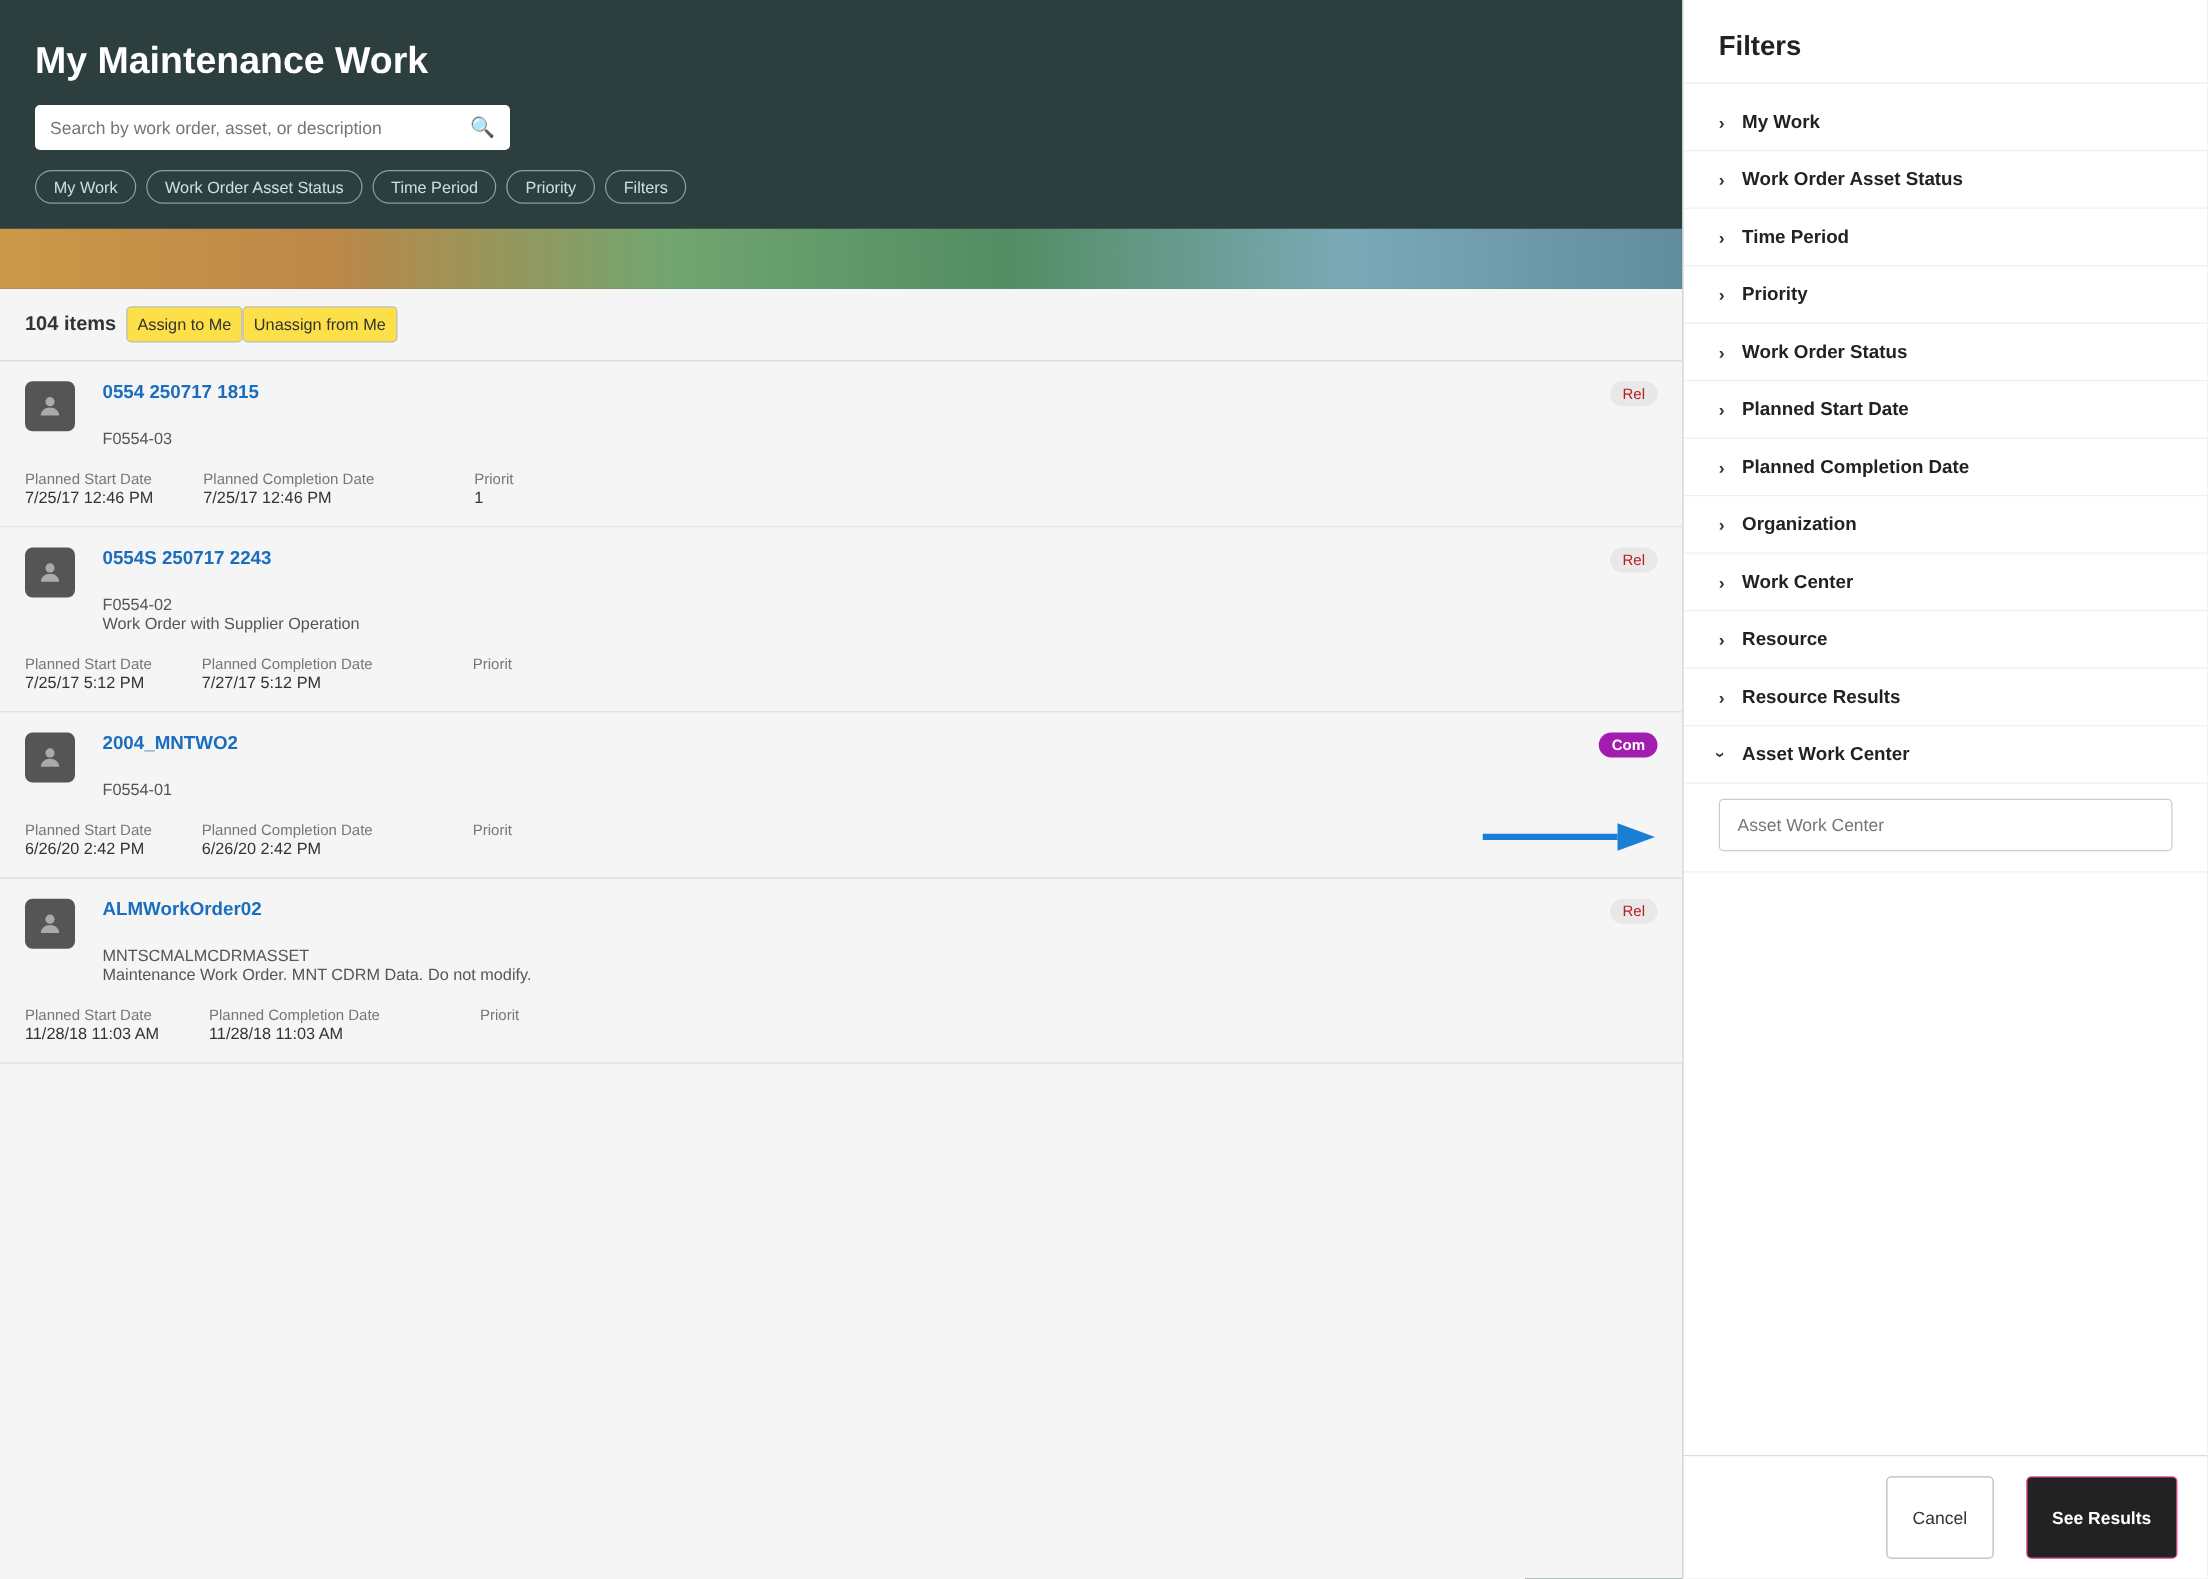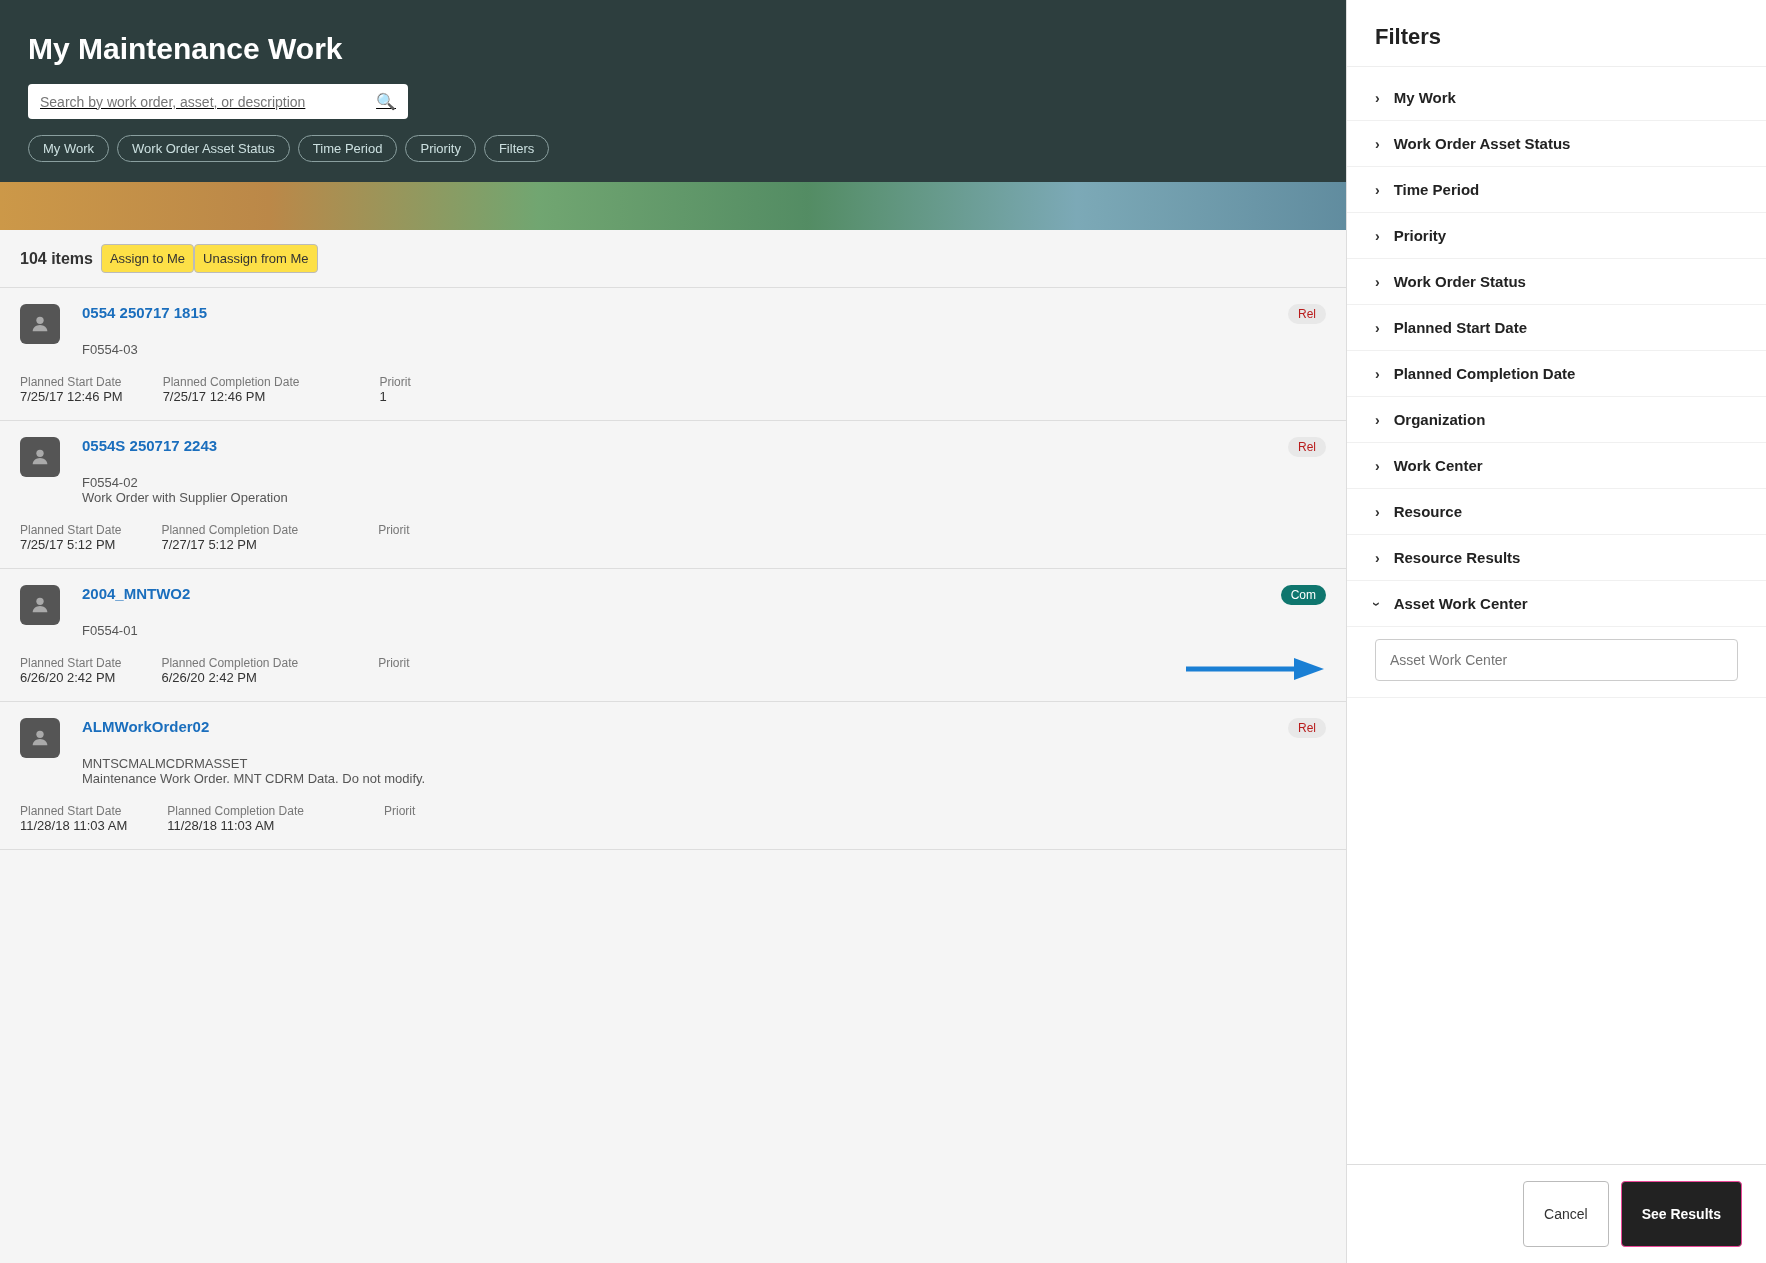--- a/index.html
+++ b/index.html
@@ -27,21 +27,20 @@
     }
 
     .search-bar {
       display: flex;
       align-items: center;
       background: #fff;
       border-radius: 4px;
       padding: 8px 12px;
       width: 380px;
       margin-bottom: 16px;
-      text-decoration: underline;
     }
 
     .search-bar input {
       border: none;
       outline: none;
       font-size: 14px;
       color: #666;
       flex: 1;
       background: transparent;
     }
@@ -157,21 +156,21 @@
 
     .status-badge {
       font-size: 12px;
       padding: 3px 10px;
       border-radius: 12px;
       font-weight: 500;
       flex-shrink: 0;
     }
 
     .status-rel { background: #e8e8e8; color: #b91c1c; }
-    .status-com { background: #0f766e; color: #fff; }
+    .status-com { background: #a21caf; color: #fff; font-weight: bold; }
 
     .work-item-dates {
       display: flex;
       gap: 40px;
       margin-top: 8px;
     }
 
     .date-group {
       display: flex;
       flex-direction: column;
@@ -255,21 +254,21 @@
       border: 1px solid #ccc;
       border-radius: 4px;
       padding: 12px 14px;
       font-size: 14px;
       color: #666;
       outline: none;
     }
 
     .filters-footer {
       display: flex;
-      gap: 12px;
+      gap: 26px;
       justify-content: flex-end;
       padding: 16px 24px;
       border-top: 1px solid #ddd;
     }
 
     .btn-cancel {
       background: #fff;
       border: 1px solid #bbb;
       color: #333;
       border-radius: 4px;

